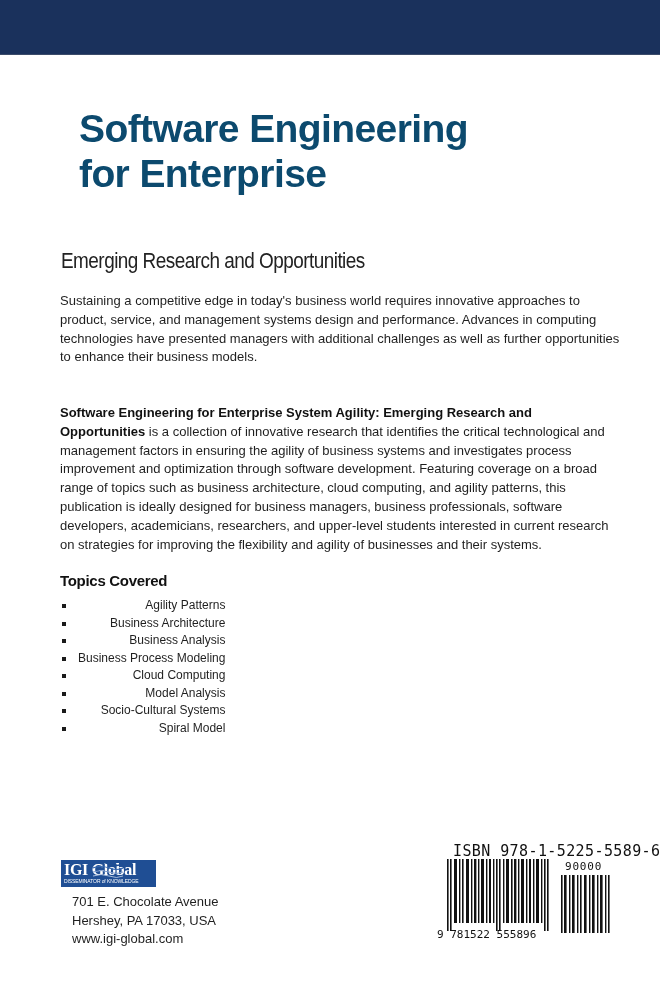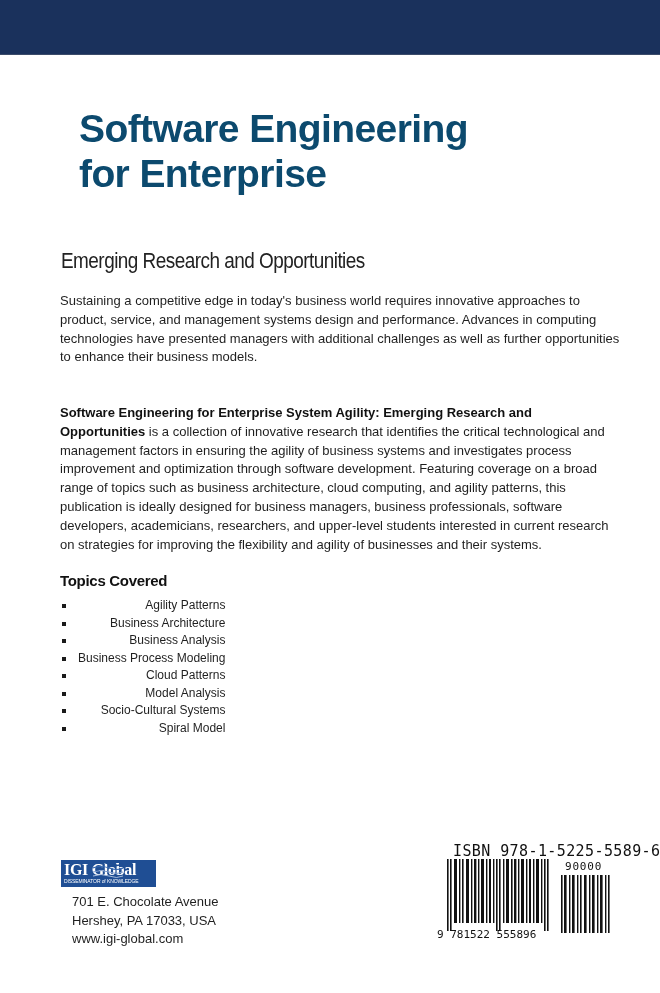--- a/index.html
+++ b/index.html
@@ -205,21 +205,21 @@
 
 <p class="para para-2"><b>Software Engineering for Enterprise System Agility: Emerging Research and Opportunities</b><span> is a collection of innovative research that identifies the critical technological and management factors in ensuring the agility of business systems and investigates process improvement and optimization through software development. Featuring coverage on a broad range of topics such as business architecture, cloud computing, and agility patterns, this publication is ideally designed for business managers, business professionals, software developers, academicians, researchers, and upper-level students interested in current research on strategies for improving the flexibility and agility of businesses and their systems.</span></p>
 
 <div class="topics-heading">Topics Covered</div>
 
 <ul class="topics-list">
   <li class="topic-item"><span class="topic-bullet"></span><span>Agility Patterns</span></li>
   <li class="topic-item"><span class="topic-bullet"></span><span>Business Architecture</span></li>
   <li class="topic-item"><span class="topic-bullet"></span><span>Business Analysis</span></li>
   <li class="topic-item"><span class="topic-bullet"></span><span>Business Process Modeling</span></li>
-  <li class="topic-item"><span class="topic-bullet"></span><span>Cloud Patterns</span></li>
+  <li class="topic-item"><span class="topic-bullet"></span><span>Cloud Computing</span></li>
   <li class="topic-item"><span class="topic-bullet"></span><span>Model Analysis</span></li>
   <li class="topic-item"><span class="topic-bullet"></span><span>Socio-Cultural Systems</span></li>
   <li class="topic-item"><span class="topic-bullet"></span><span>Spiral Model</span></li>
 </ul>
 
 <div class="logo">
   <span class="logo-name">IGI Global</span>
   <span class="logo-tag">DISSEMINATOR of KNOWLEDGE</span>
 </div>
 <svg class="logo-waves" width="30" height="20" viewBox="0 0 30 20">

